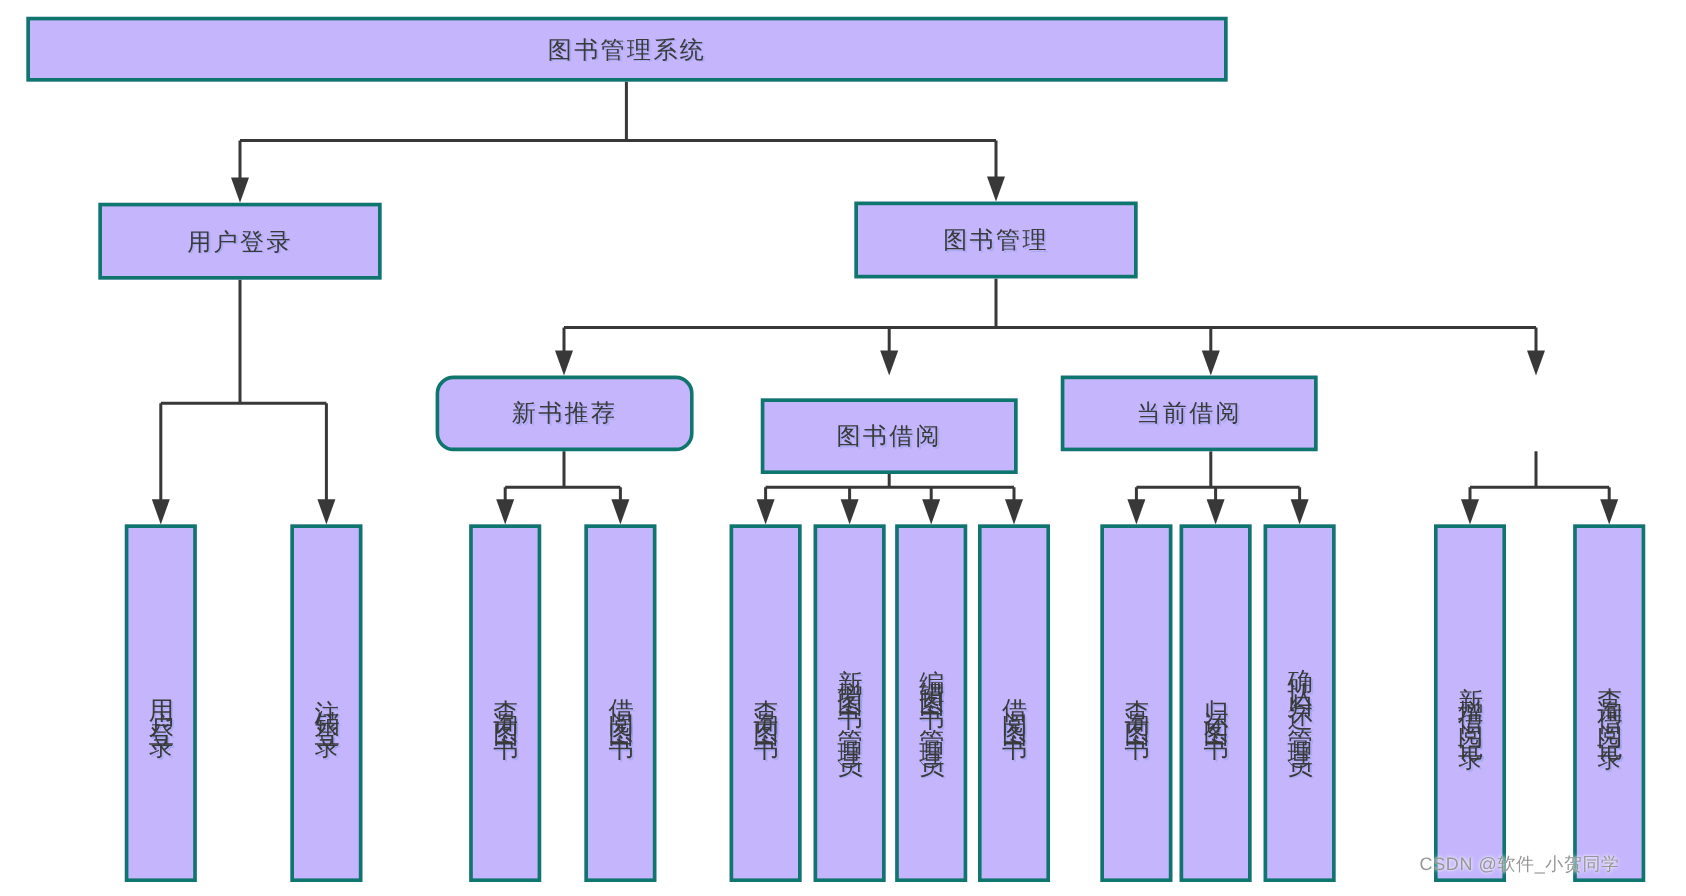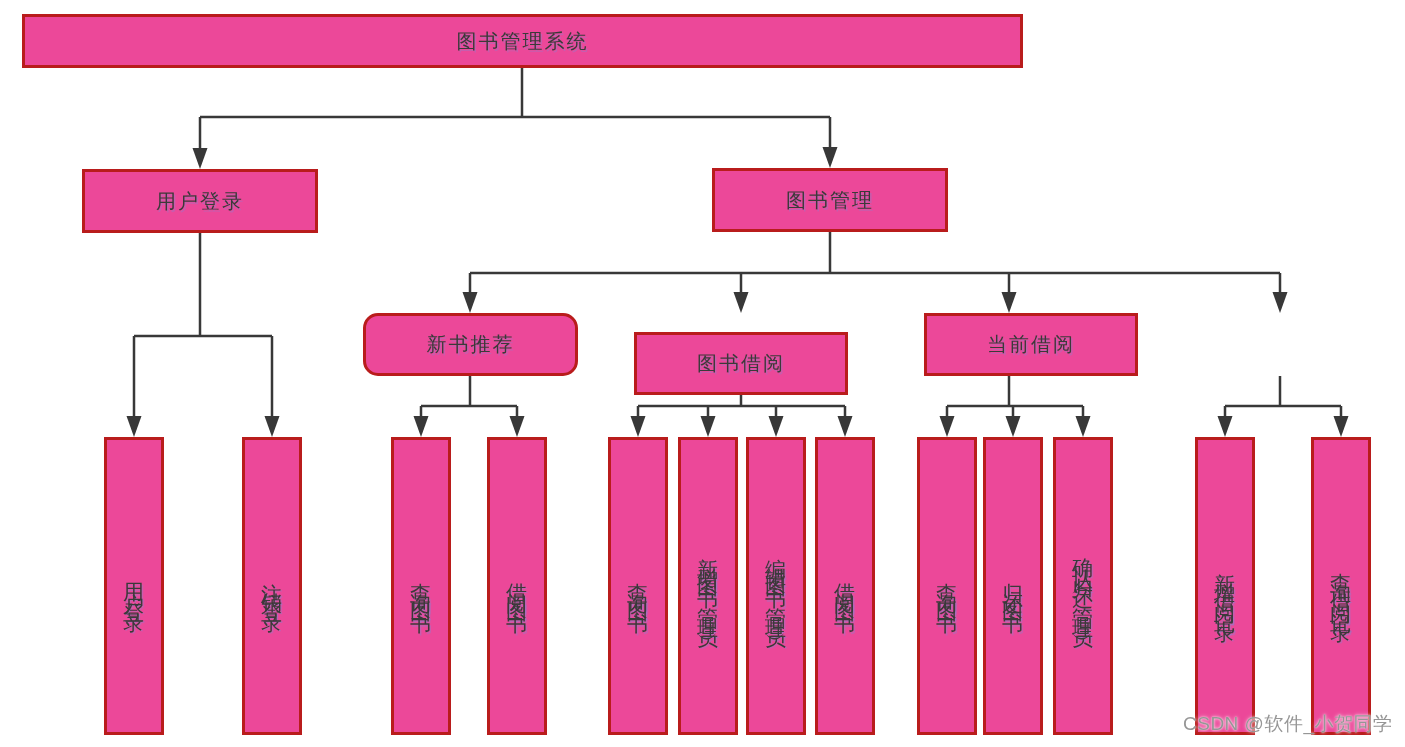--- a/index.html
+++ b/index.html
@@ -12,22 +12,22 @@
     font-family: "Liberation Sans", "DejaVu Sans", sans-serif;
   }
   #connectors {
     position: absolute;
     left: 0; top: 0;
     width: 1405px; height: 747px;
   }
   .box {
     position: absolute;
     box-sizing: border-box;
-    border: 3px solid #b91c1c;
-    background: #ec4899;
+    border: 3px solid #0f766e;
+    background: #c4b5fd;
     display: flex;
     align-items: center;
     justify-content: center;
     color: #3a3a3a;
     font-size: 20px;
     letter-spacing: 2px;
     text-shadow: 1.5px 1.5px 0 rgba(110, 145, 225, 0.30);
     white-space: nowrap;
   }
   .leaf {
@@ -35,21 +35,21 @@
     text-orientation: mixed;
     font-size: 21px;
     letter-spacing: 10px;
     line-height: 1;
     white-space: normal;
   }
   #watermark {
     position: absolute;
     left: 1183px;
     top: 711px;
-    font-size: 19px;
+    font-size: 15px;
     color: #969696;
     letter-spacing: 0.5px;
     z-index: 5;
     text-shadow: 0 0 2px rgba(255,255,255,0.9), 0 0 4px rgba(255,255,255,0.8);
     white-space: nowrap;
   }
   .stroke { stroke: #383838; stroke-width: 2.5; fill: none; }
   .head { fill: #383838; stroke: none; }
 </style>
 </head>
@@ -107,21 +107,21 @@
     </g>
   </svg>
 
   <div class="box" style="left:22px; top:14px; width:1001px; height:54px;">图书管理系统</div>
 
   <div class="box" style="left:82px; top:169px; width:236px; height:64px;">用户登录</div>
   <div class="box" style="left:712px; top:168px; width:236px; height:64px;">图书管理</div>
 
   <div class="box" style="left:363px; top:313px; width:215px; height:63px;border-radius:15px;">新书推荐</div>
   <div class="box" style="left:634px; top:332px; width:214px; height:63px;">图书借阅</div>
-  <div class="box" style="left:924px; top:313px; width:214px; height:63px;">当前借阅</div>
+  <div class="box" style="left:884px; top:313px; width:214px; height:63px;">当前借阅</div>
 
   <div class="box leaf" style="left:104px; top:437px; width:60px; height:298px;">用户登录</div>
   <div class="box leaf" style="left:242px; top:437px; width:60px; height:298px;">注销登录</div>
 
   <div class="box leaf" style="left:391px; top:437px; width:60px; height:298px;">查询图书</div>
   <div class="box leaf" style="left:487px; top:437px; width:60px; height:298px;">借阅图书</div>
 
   <div class="box leaf" style="left:608px; top:437px; width:60px; height:298px;">查询图书</div>
   <div class="box leaf" style="left:678px; top:437px; width:60px; height:298px;">新增图书（管理员）</div>
   <div class="box leaf" style="left:746px; top:437px; width:60px; height:298px;">编辑图书（管理员）</div>

